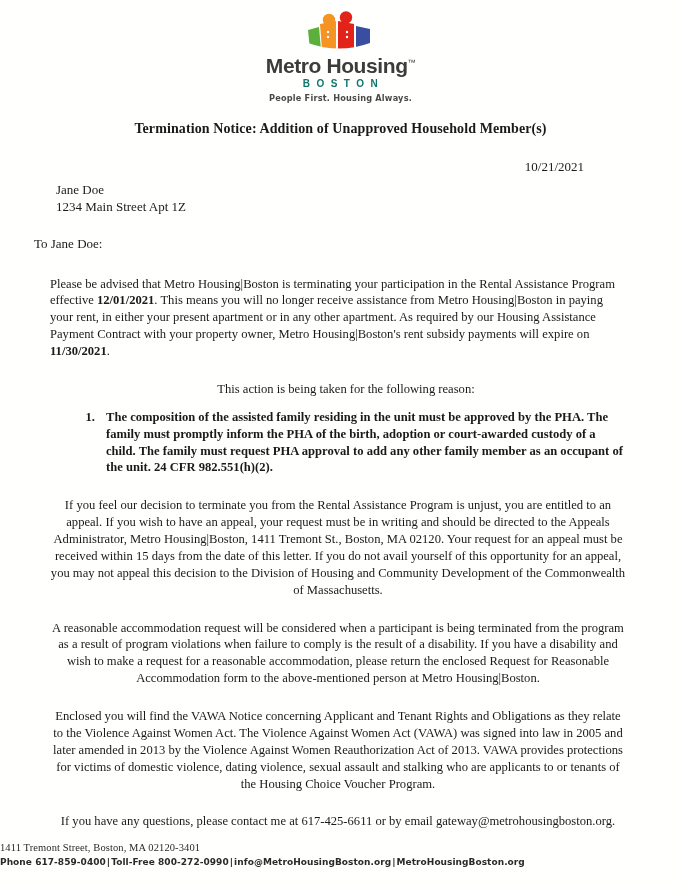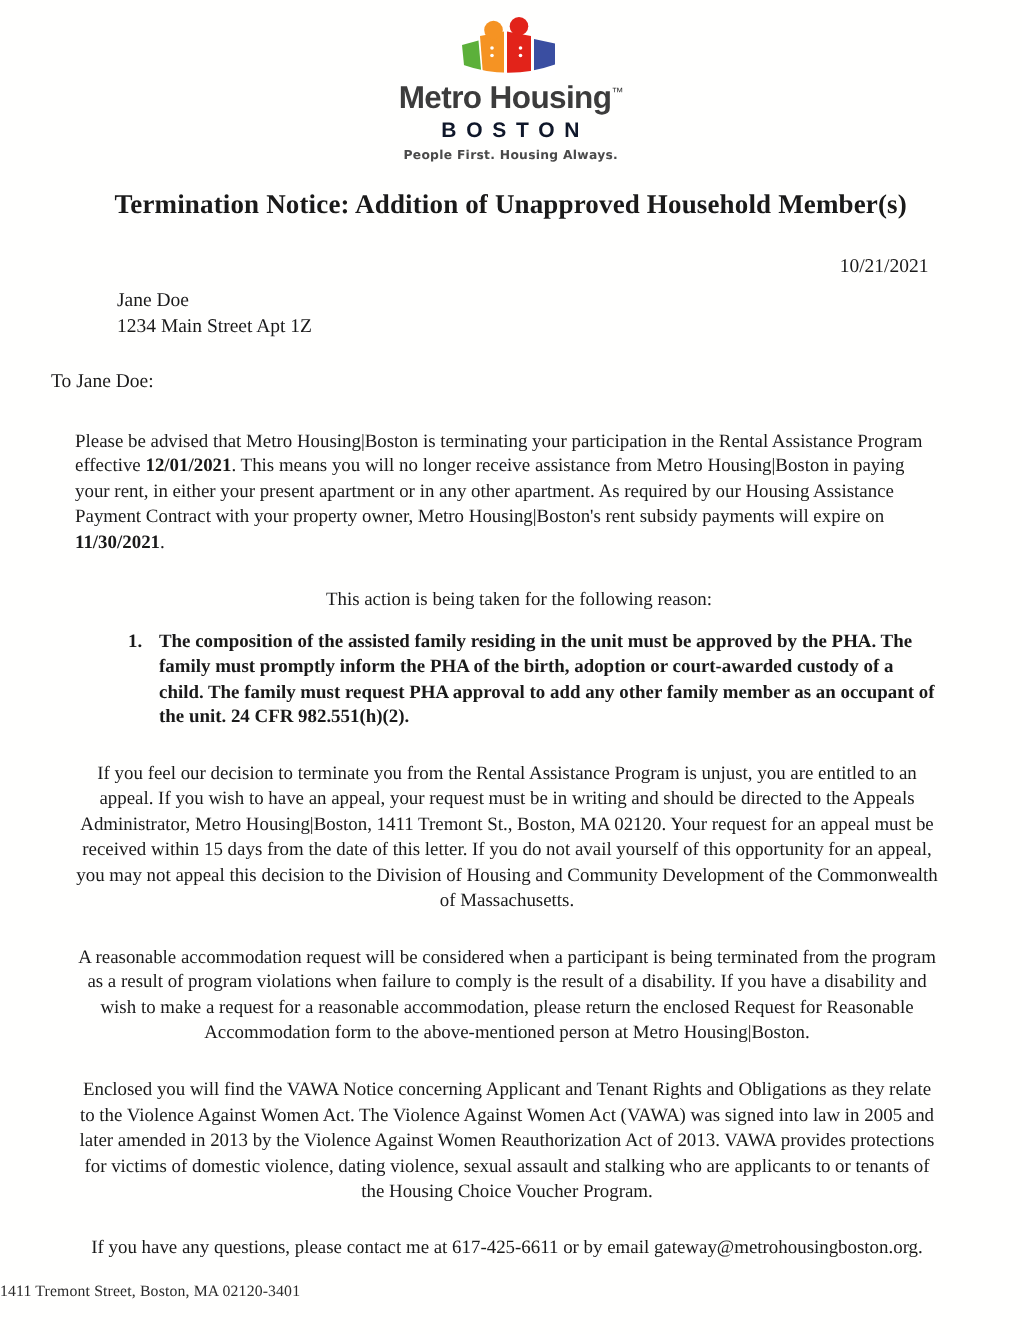--- a/index.html
+++ b/index.html
@@ -47,52 +47,52 @@
     position: relative;
   }
   .logo-wordmark .tm {
     font-size: 8px;
     vertical-align: super;
     font-weight: normal;
   }
   .logo-sub {
     font-family: "Liberation Sans", "DejaVu Sans", sans-serif;
     font-weight: bold;
-    font-size: 14px;
+    font-size: 10px;
     letter-spacing: 6.5px;
-    color: #0f172a;
+    color: #0f766e;
     margin-top: 1px;
     padding-left: 6px;
   }
   .logo-tag {
     font-family: "DejaVu Sans", "Liberation Sans", sans-serif;
     font-size: 8.2px;
     font-weight: bold;
     letter-spacing: 0.2px;
     color: #4a4a4a;
     margin-top: 4px;
   }
 
   
   .doc-title {
     text-align: center;
     font-weight: bold;
-    font-size: 18px;
+    font-size: 14px;
     margin-top: 18px;
     letter-spacing: 0.1px;
   }
   .date-line {
     text-align: right;
     font-size: 13px;
     margin-top: 22px;
-    padding-right: 62px;
+    padding-right: 97px;
   }
   .addr {
     margin-top: 6px;
-    padding-left: 78px;
+    padding-left: 56px;
     font-size: 13px;
     line-height: 1.33;
   }
   .re-line {
     margin-top: 20px;
     padding-left: 62px;
     font-size: 13px;
   }
   .re-line .re-label { font-weight: bold; }
   .re-line .re-label.lead { font-weight: normal; }
@@ -216,15 +216,16 @@
     <p class="para sp-2">A reasonable accommodation request will be considered when a participant is being terminated from the program as a result of program violations when failure to comply is the result of a disability.  If you have a disability and wish to make a request for a reasonable accommodation, please return the enclosed Request for Reasonable Accommodation form to the above-mentioned person at Metro Housing|Boston.</p>
 
     <p class="para sp-2">Enclosed you will find the VAWA Notice concerning Applicant and Tenant Rights and Obligations as they relate to the Violence Against Women Act.  The Violence Against Women Act (VAWA) was signed into law in 2005 and later amended in 2013 by the Violence Against Women Reauthorization Act of 2013.  VAWA provides protections for victims of domestic violence, dating violence, sexual assault and stalking who are applicants to or tenants of the Housing Choice Voucher Program.</p>
 
     <p class="para sp-2">If you have any questions, please contact me at 617-425-6611 or by email gateway@metrohousingboston.org.</p>
 
   </div>
 
   <div class="footer">
     <div class="footer-line1">1411 Tremont Street, Boston, MA 02120-3401</div>
+    <div class="footer-line2"><span>Phone 617-859-0400</span><span class="sep">|</span><span>Toll-Free 800-272-0990</span><span class="sep">|</span><span>info@MetroHousingBoston.org</span><span class="sep">|</span><span>MetroHousingBoston.org</span></div>
   </div>
 
 </div>
 
 </body></html>

